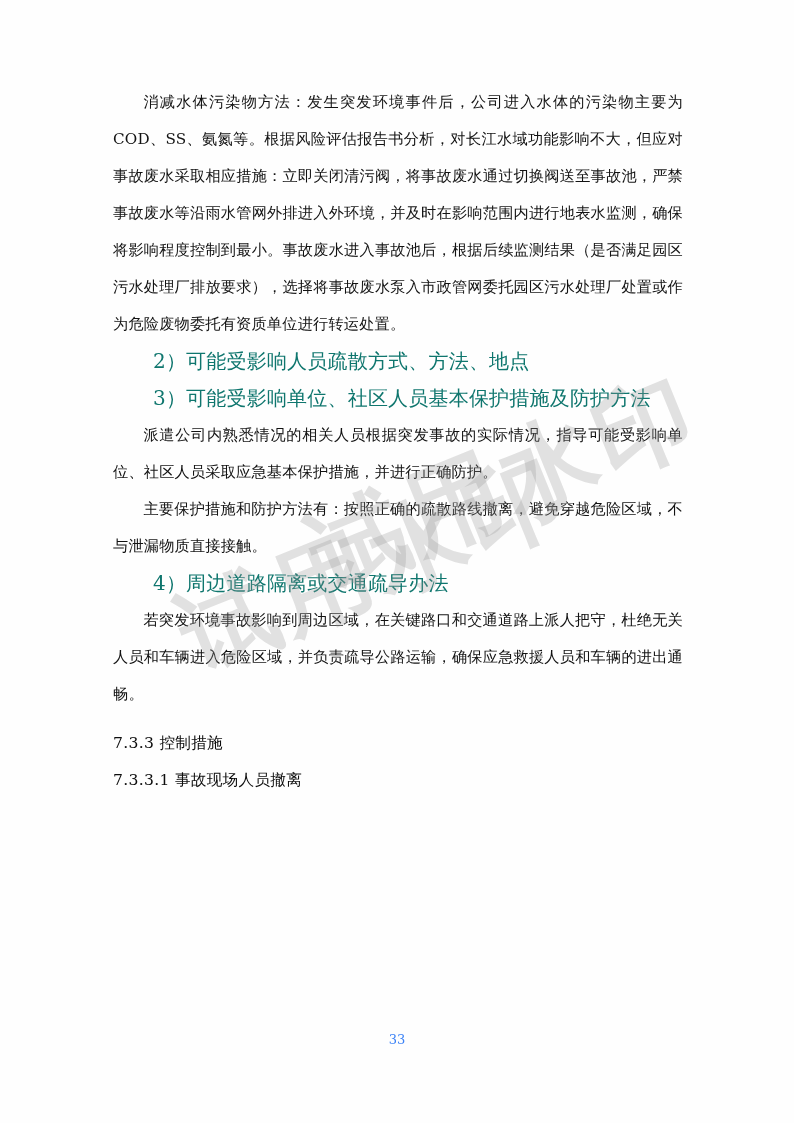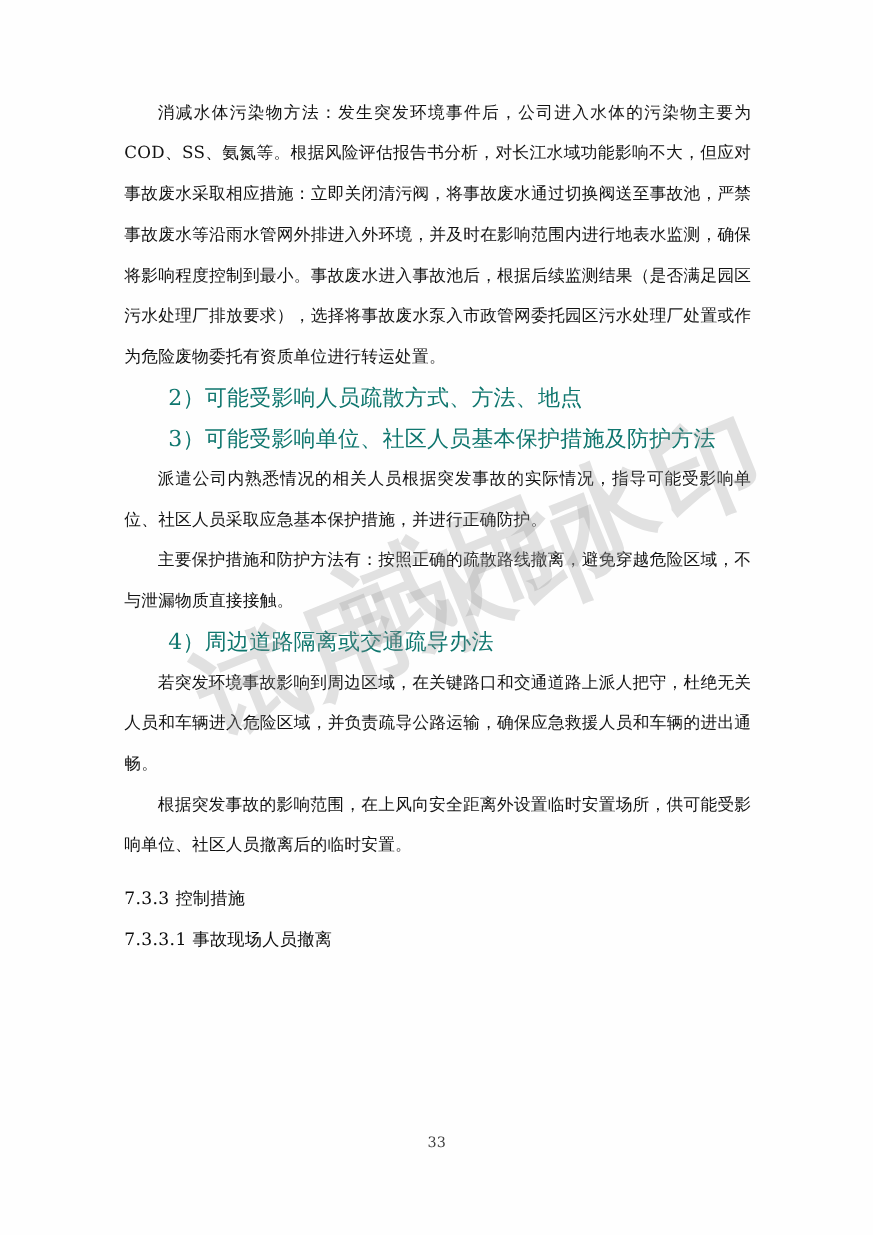--- a/index.html
+++ b/index.html
@@ -60,21 +60,21 @@
   .heading-block {
     margin-top: 12px;
   }
   .pagenum {
     position: absolute;
     left: 0;
     right: 0;
     top: 1032px;
     text-align: center;
     font-size: 13px;
-    color: #404040;
+    color: #3b82f6;
     font-family: "DejaVu Serif", "Liberation Serif", serif;
   }
   
   .watermark {
     position: absolute;
     left: 150px;
     top: 430px;
     width: 520px;
     height: 260px;
     pointer-events: none;
@@ -109,21 +109,20 @@
 
     <p class="body-par">派遣公司内熟悉情况的相关人员根据突发事故的实际情况，指导可能受影响单位、社区人员采取应急基本保护措施，并进行正确防护。</p>
 
     <p class="body-par">主要保护措施和防护方法有：按照正确的疏散路线撤离，避免穿越危险区域，不与泄漏物质直接接触。</p>
 
     <p class="list-par">4）周边道路隔离或交通疏导办法</p>
 
     <p class="body-par">若突发环境事故影响到周边区域，在关键路口和交通道路上派人把守，杜绝无关人员和车辆进入危险区域，并负责疏导公路运输，确保应急救援人员和车辆的进出通畅。</p>
 
 
-    <p class="body-par">根据突发事故的影响范围，在上风向安全距离外设置临时安置场所，供可能受影响单位、社区人员撤离后的临时安置。</p>
 
     <div class="heading-block">
       <h3 class="heading">7.3.3 控制措施</h3>
       <h3 class="heading">7.3.3.1 事故现场人员撤离</h3>
     </div>
 
   </div>
 
   <div class="watermark">
     <span class="wm-a">试用水印</span>

